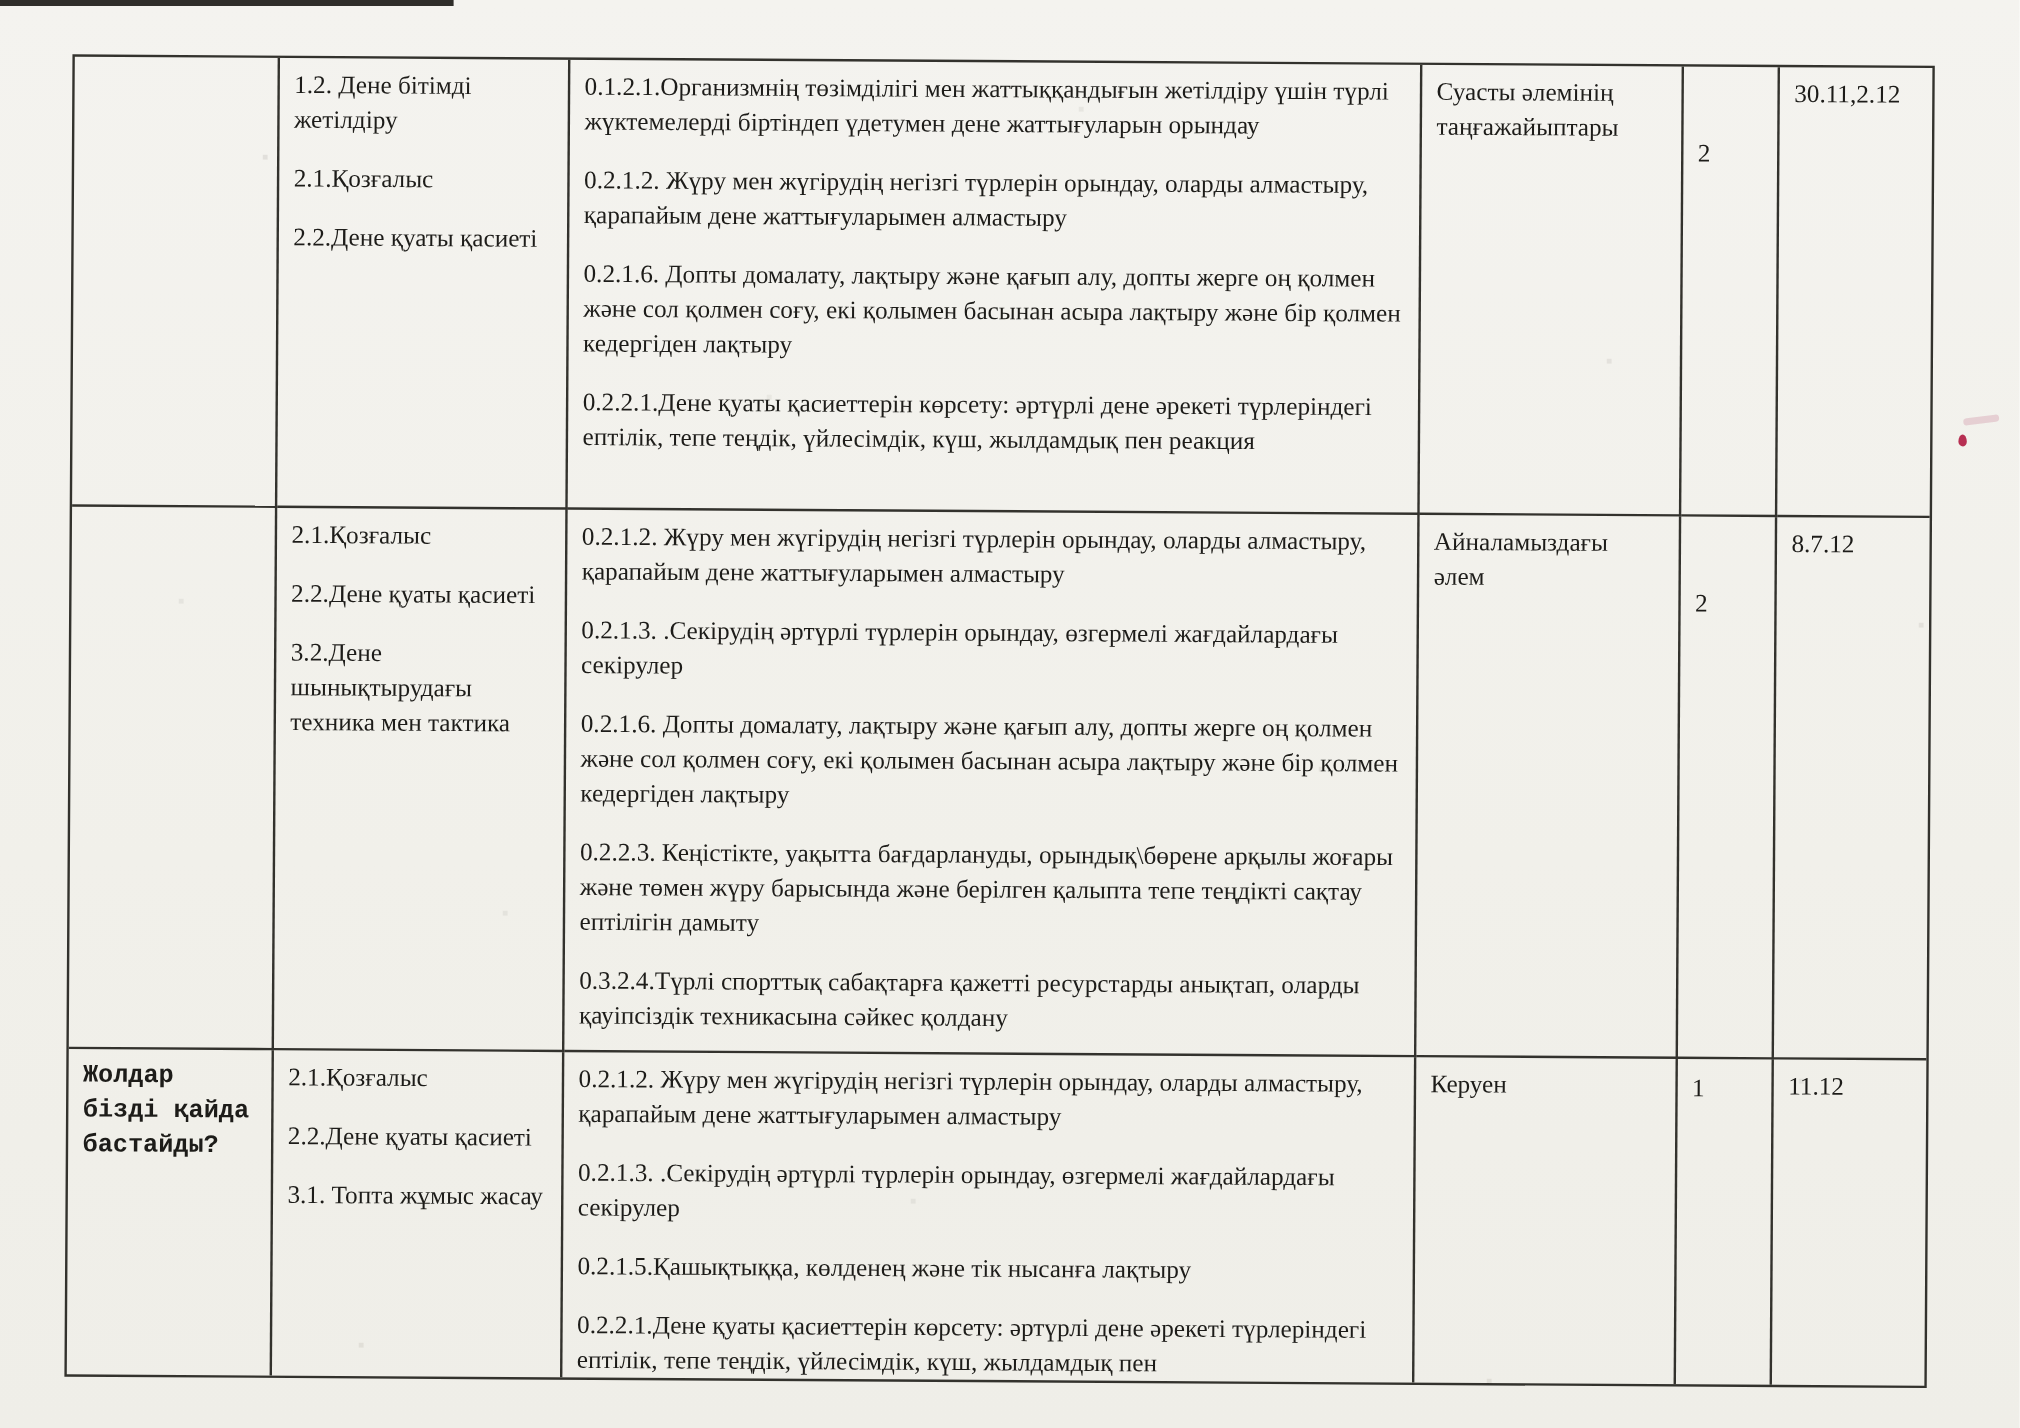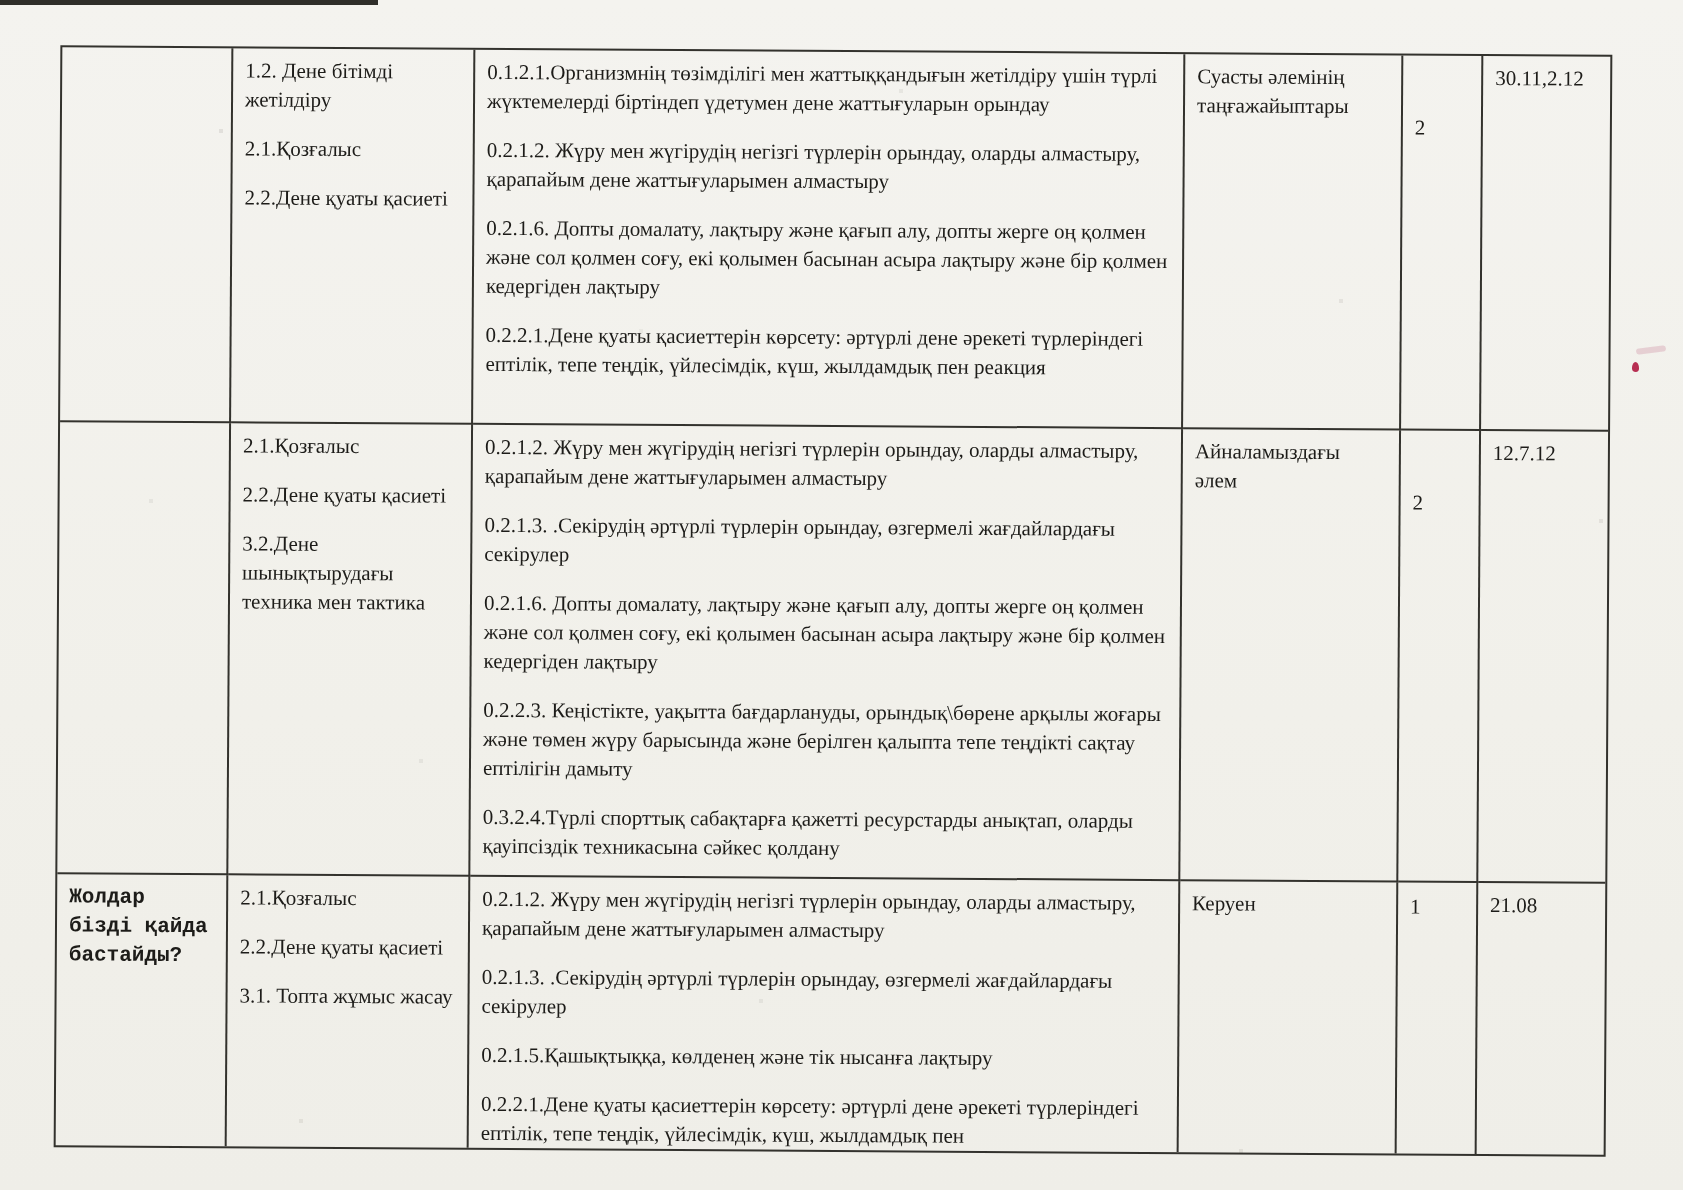--- a/index.html
+++ b/index.html
@@ -141,21 +141,21 @@
     <p>0.2.2.3. Кеңістікте, уақытта бағдарлануды, орындық\бөрене арқылы жоғары және төмен жүру барысында және берілген қалыпта тепе теңдікті сақтау ептілігін дамыту</p>
     <p>0.3.2.4.Түрлі спорттық сабақтарға қажетті ресурстарды анықтап, оларды қауіпсіздік техникасына сәйкес қолдану</p>
   </div>
   <div class="cell topic">
     <p>Айналамыздағы әлем</p>
   </div>
   <div class="cell hours hours-pad-deep">
     <p>2</p>
   </div>
   <div class="cell dates last-col">
-    <p>12.7.12</p>
+    <p>8.7.12</p>
   </div>
 
   <div class="cell theme last-row">
     <p>Жолдар бізді қайда бастайды?</p>
   </div>
   <div class="cell skills last-row">
     <p>2.1.Қозғалыс</p>
     <p>2.2.Дене қуаты қасиеті</p>
     <p>3.1. Топта жұмыс жасау</p>
   </div>
@@ -165,16 +165,16 @@
     <p>0.2.1.5.Қашықтыққа, көлденең және тік нысанға лақтыру</p>
     <p>0.2.2.1.Дене қуаты қасиеттерін көрсету: әртүрлі дене әрекеті түрлеріндегі ептілік, тепе теңдік, үйлесімдік, күш, жылдамдық пен</p>
   </div>
   <div class="cell topic last-row">
     <p>Керуен</p>
   </div>
   <div class="cell hours hours-pad-shallow last-row">
     <p>1</p>
   </div>
   <div class="cell dates last-col last-row">
-    <p>21.08</p>
+    <p>11.12</p>
   </div>
 
 </div>
 
 </body></html>

